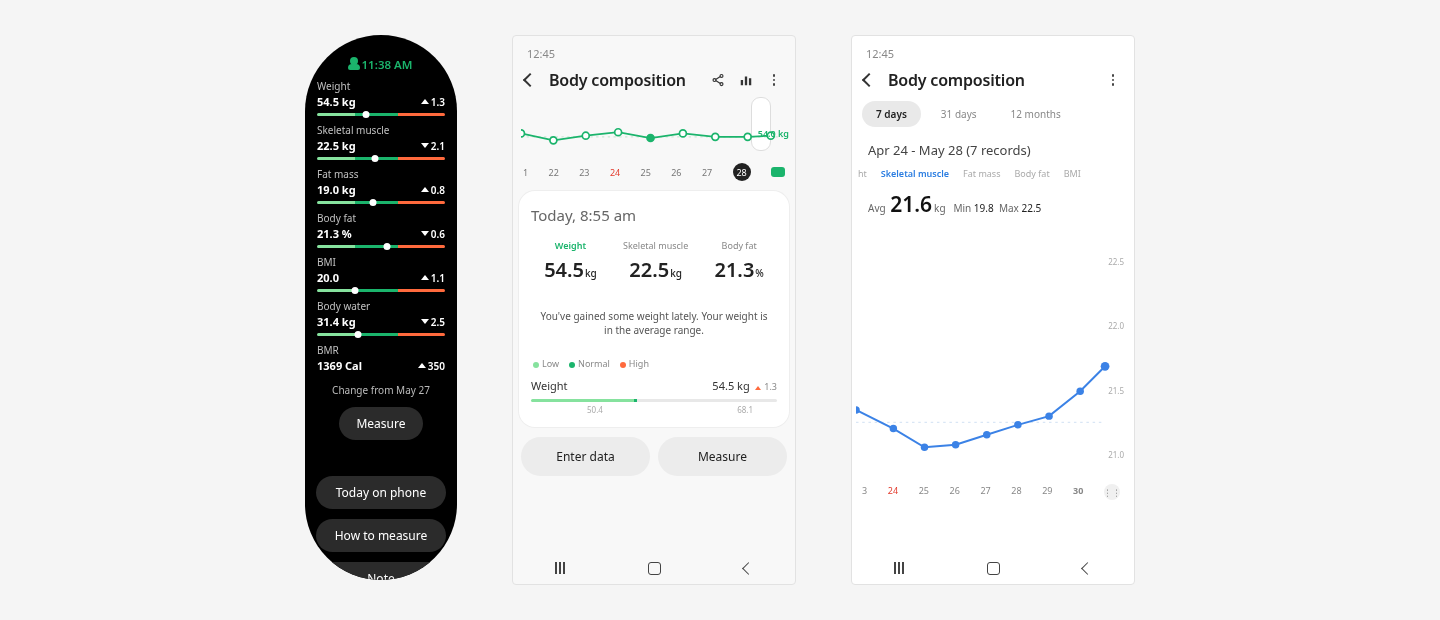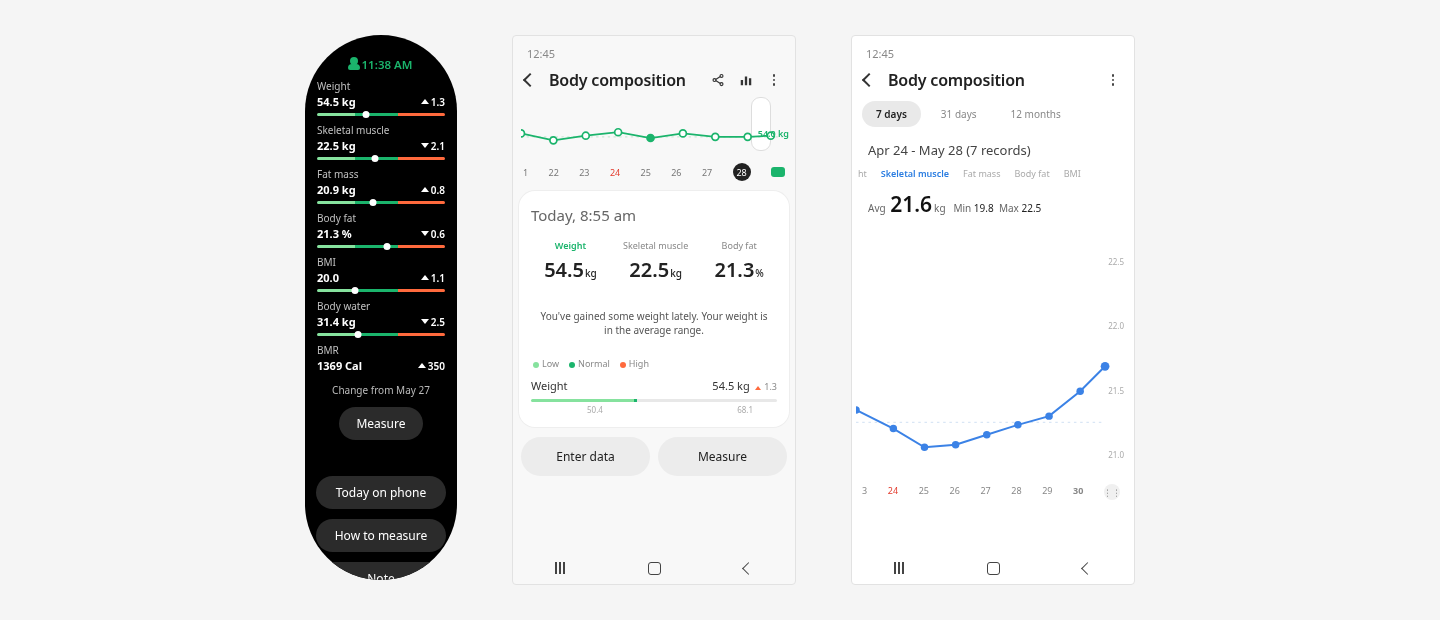--- a/index.html
+++ b/index.html
@@ -138,21 +138,21 @@
               <div class="seg lg"></div>
               <div class="seg g"></div>
               <div class="seg o"></div>
             </div>
             <div class="gauge-marker" style="left:45%"></div>
           </div>
         </div>
         <div class="metric">
           <div class="lbl">Fat mass</div>
           <div class="row">
-            <span>20.9 kg</span>
+            <span>19.0 kg</span>
             <span class="delta"><span class="tri up"></span>0.8</span>
           </div>
           <div class="gauge-wrap">
             <div class="gauge">
               <div class="seg lg"></div>
               <div class="seg g"></div>
               <div class="seg o"></div>
             </div>
             <div class="gauge-marker" style="left:44%"></div>
           </div>

